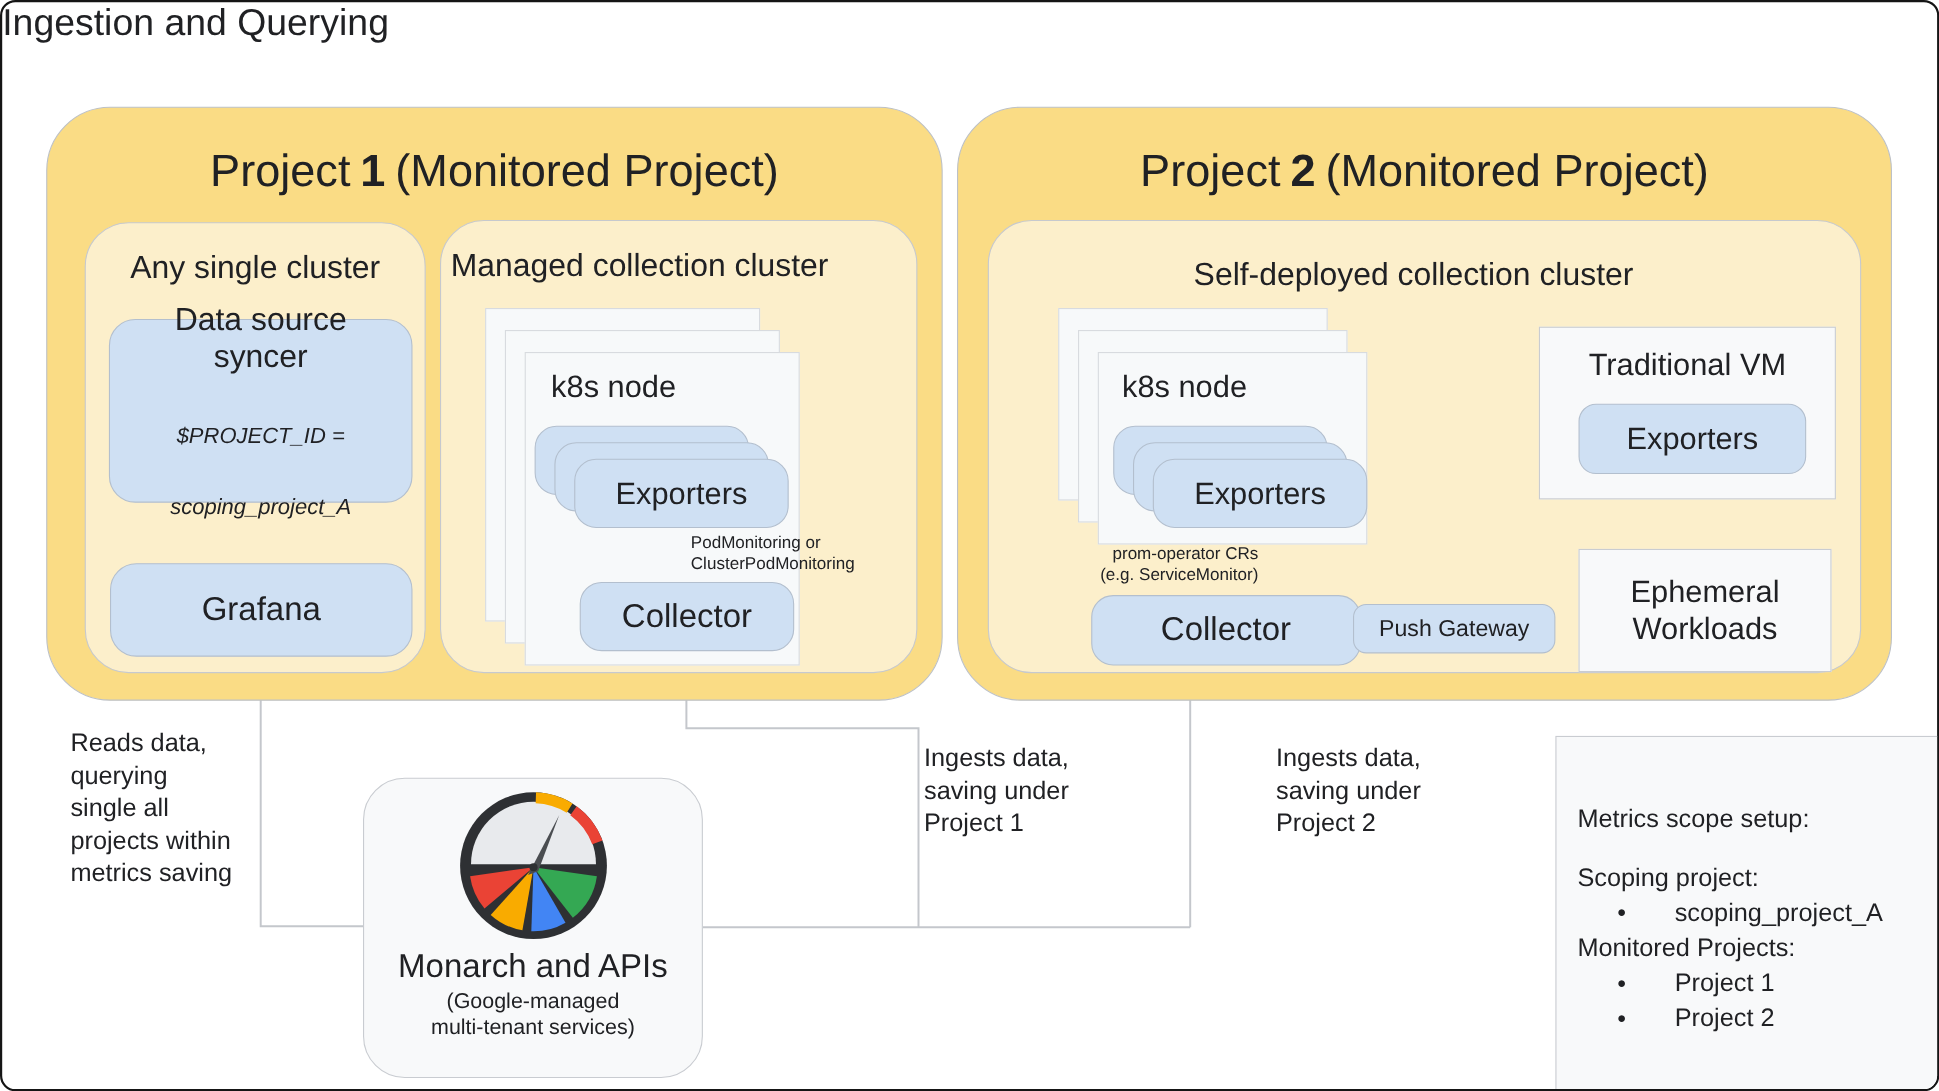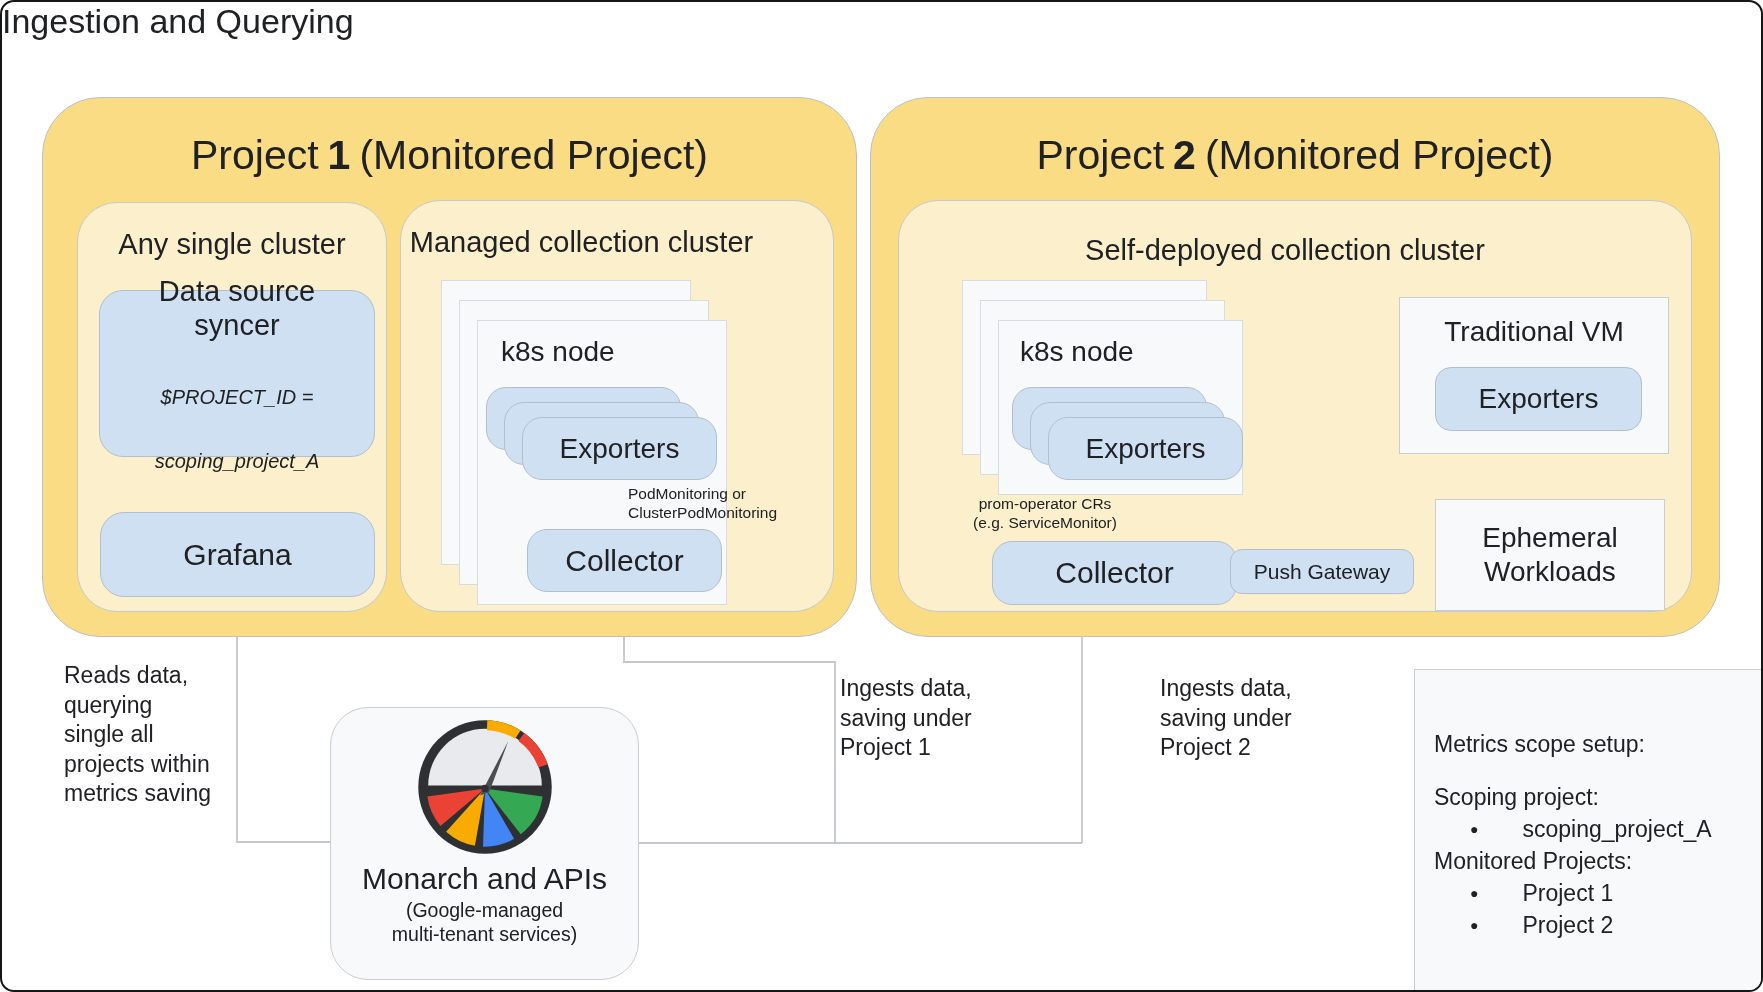--- a/index.html
+++ b/index.html
@@ -97,21 +97,21 @@
 
   <div class="box nodebox" style="left:960px;top:278px;width:245px;height:175px;"></div>
   <div class="box nodebox" style="left:978px;top:298px;width:245px;height:175px;"></div>
   <div class="box nodebox" style="left:996px;top:318px;width:245px;height:175px;"></div>
   <div class="box label28" style="left:1018px;top:334px;">k8s node</div>
 
   <div class="box blue" style="left:1010px;top:385px;width:195px;height:63px;"></div>
   <div class="box blue" style="left:1028px;top:400px;width:195px;height:63px;"></div>
   <div class="box blue center label28" style="left:1046px;top:415px;width:195px;height:63px;">Exporters</div>
 
-  <div class="box small-note" style="left:944px;top:492px;width:198px;text-align:center;">
+  <div class="box small-note" style="left:944px;top:492px;width:198px;text-align:right;">
     <div>prom-operator CRs</div>
     <div>(e.g. ServiceMonitor)</div>
   </div>
 
   <div class="box blue center label30" style="left:990px;top:539px;width:245px;height:64px;">Collector</div>
   <div class="box blue center" style="left:1228px;top:547px;width:184px;height:45px;border-radius:12px;font-size:21px;">Push Gateway</div>
 
   <div class="box panel" style="left:1397px;top:295px;width:270px;height:157px;"></div>
   <div class="box label28" style="left:1397px;top:314px;width:270px;text-align:center;">Traditional VM</div>
   <div class="box blue center label28" style="left:1433px;top:365px;width:207px;height:64px;border-radius:16px;">Exporters</div>

